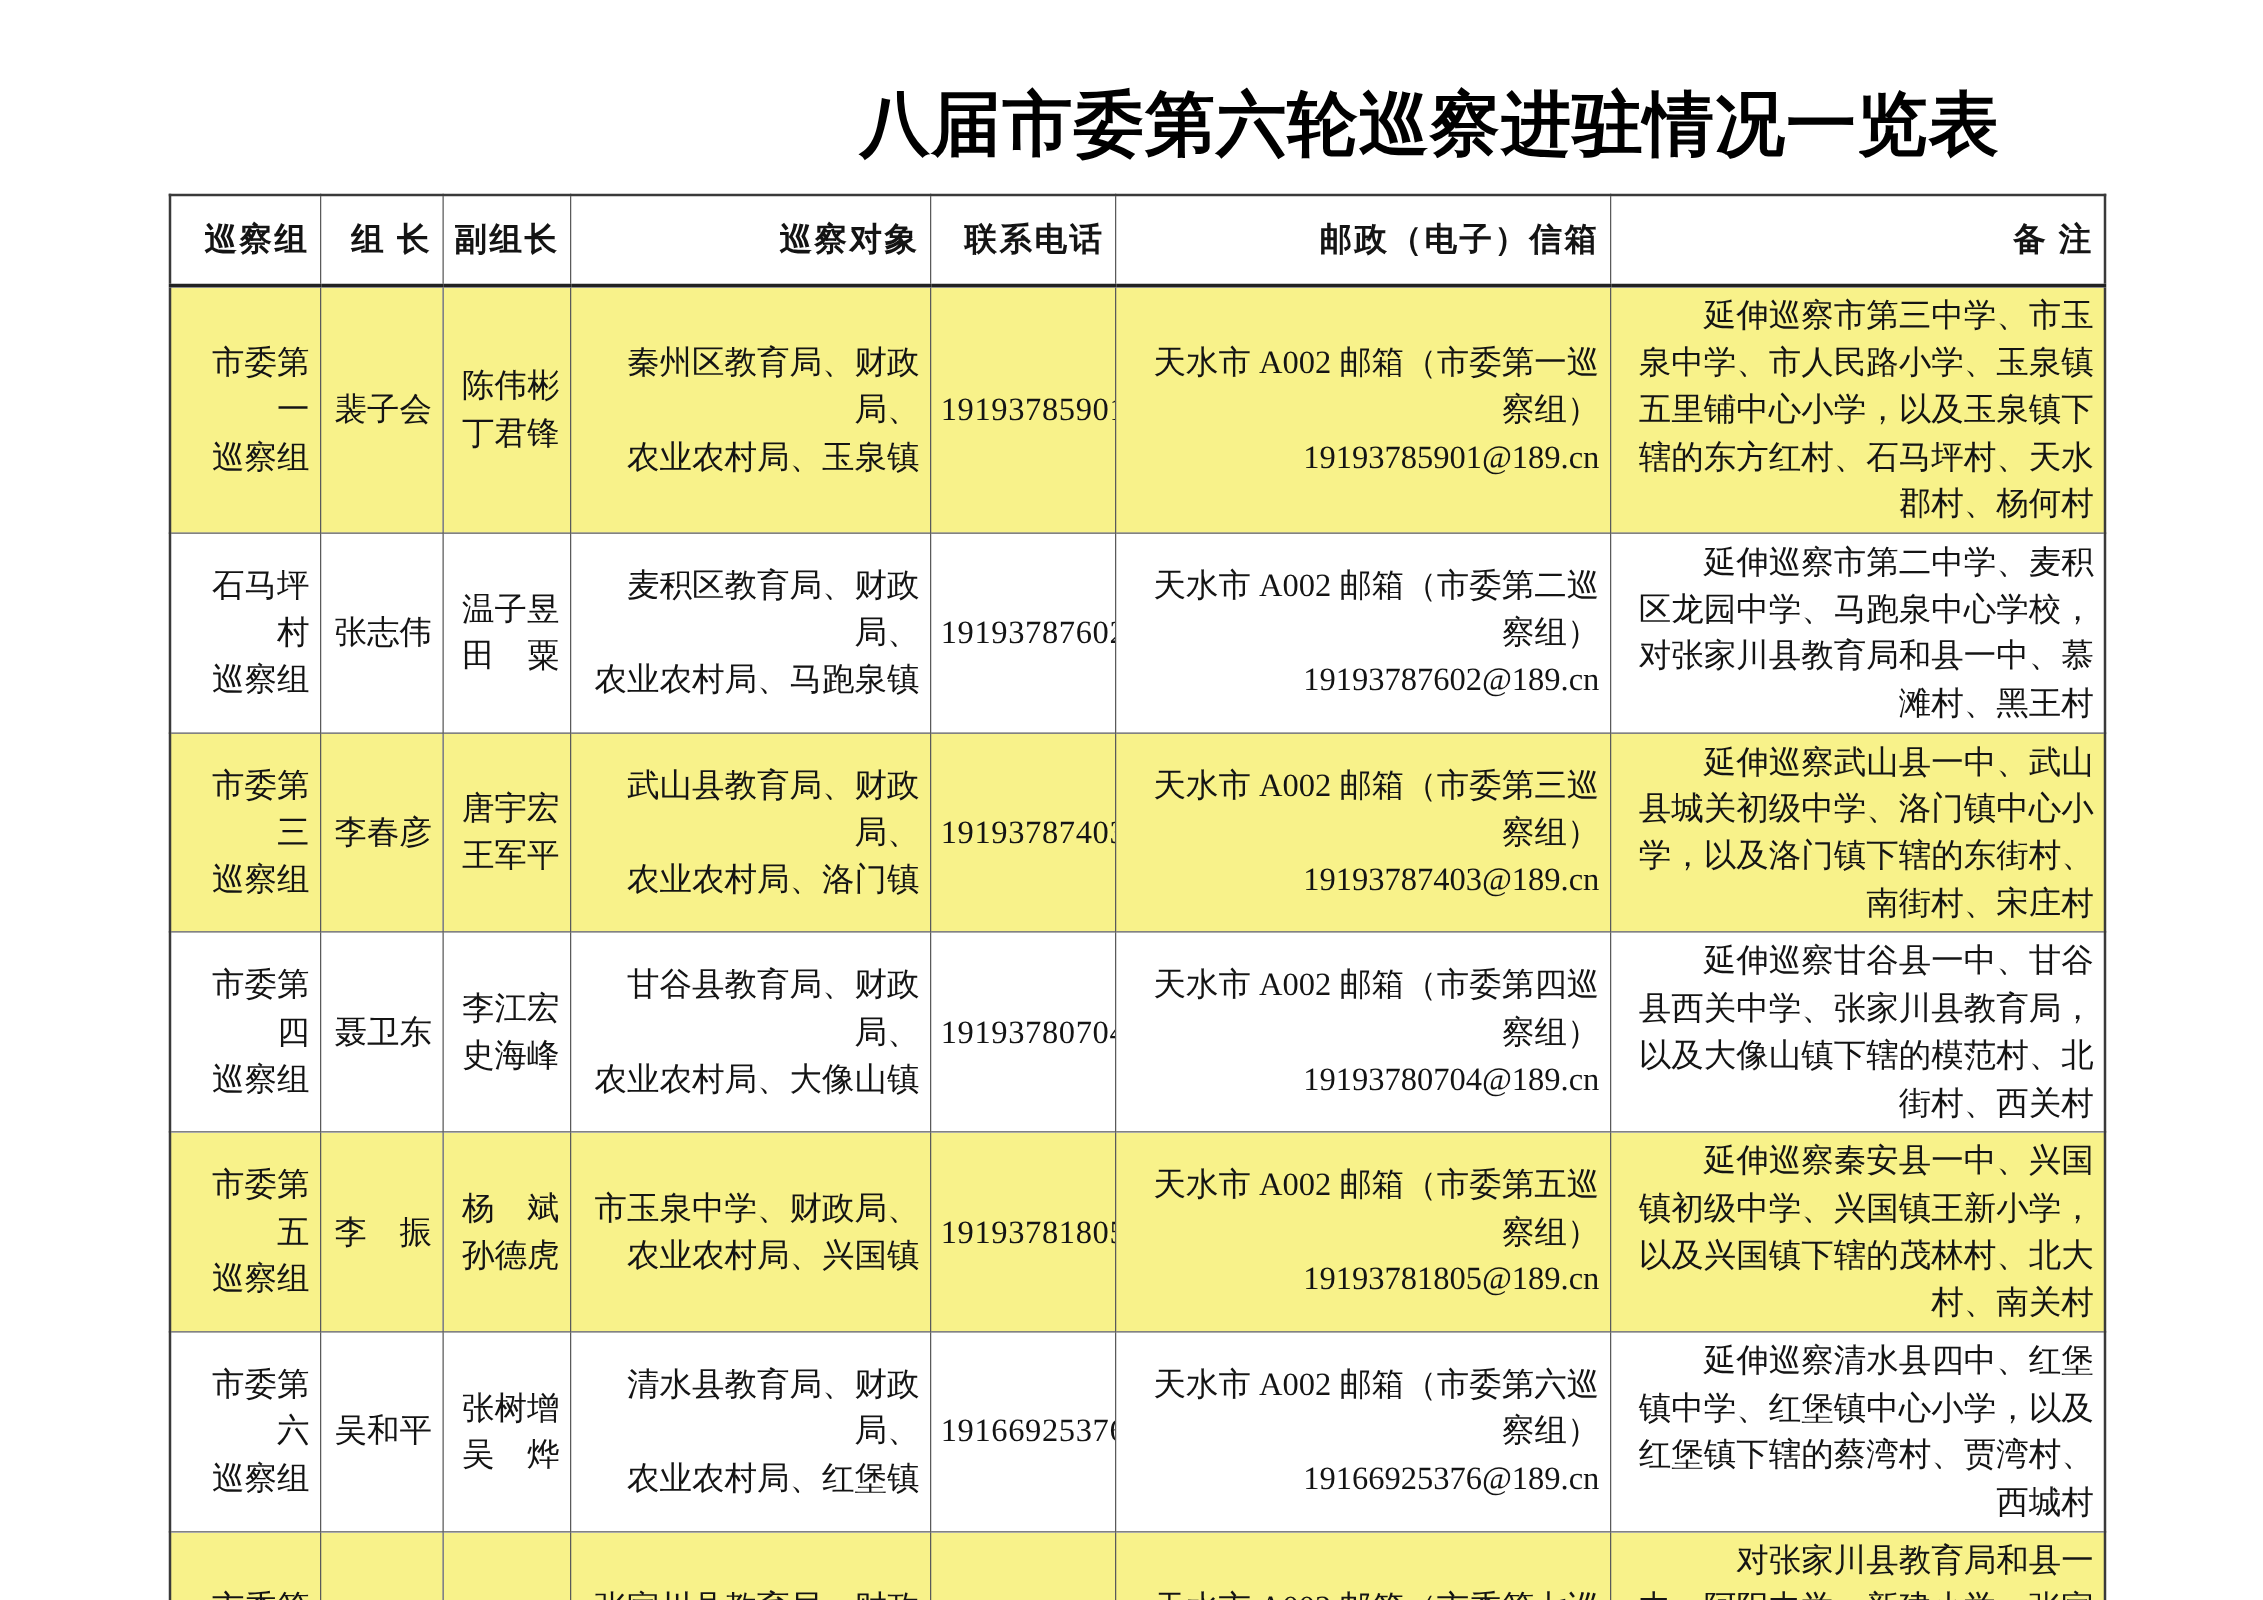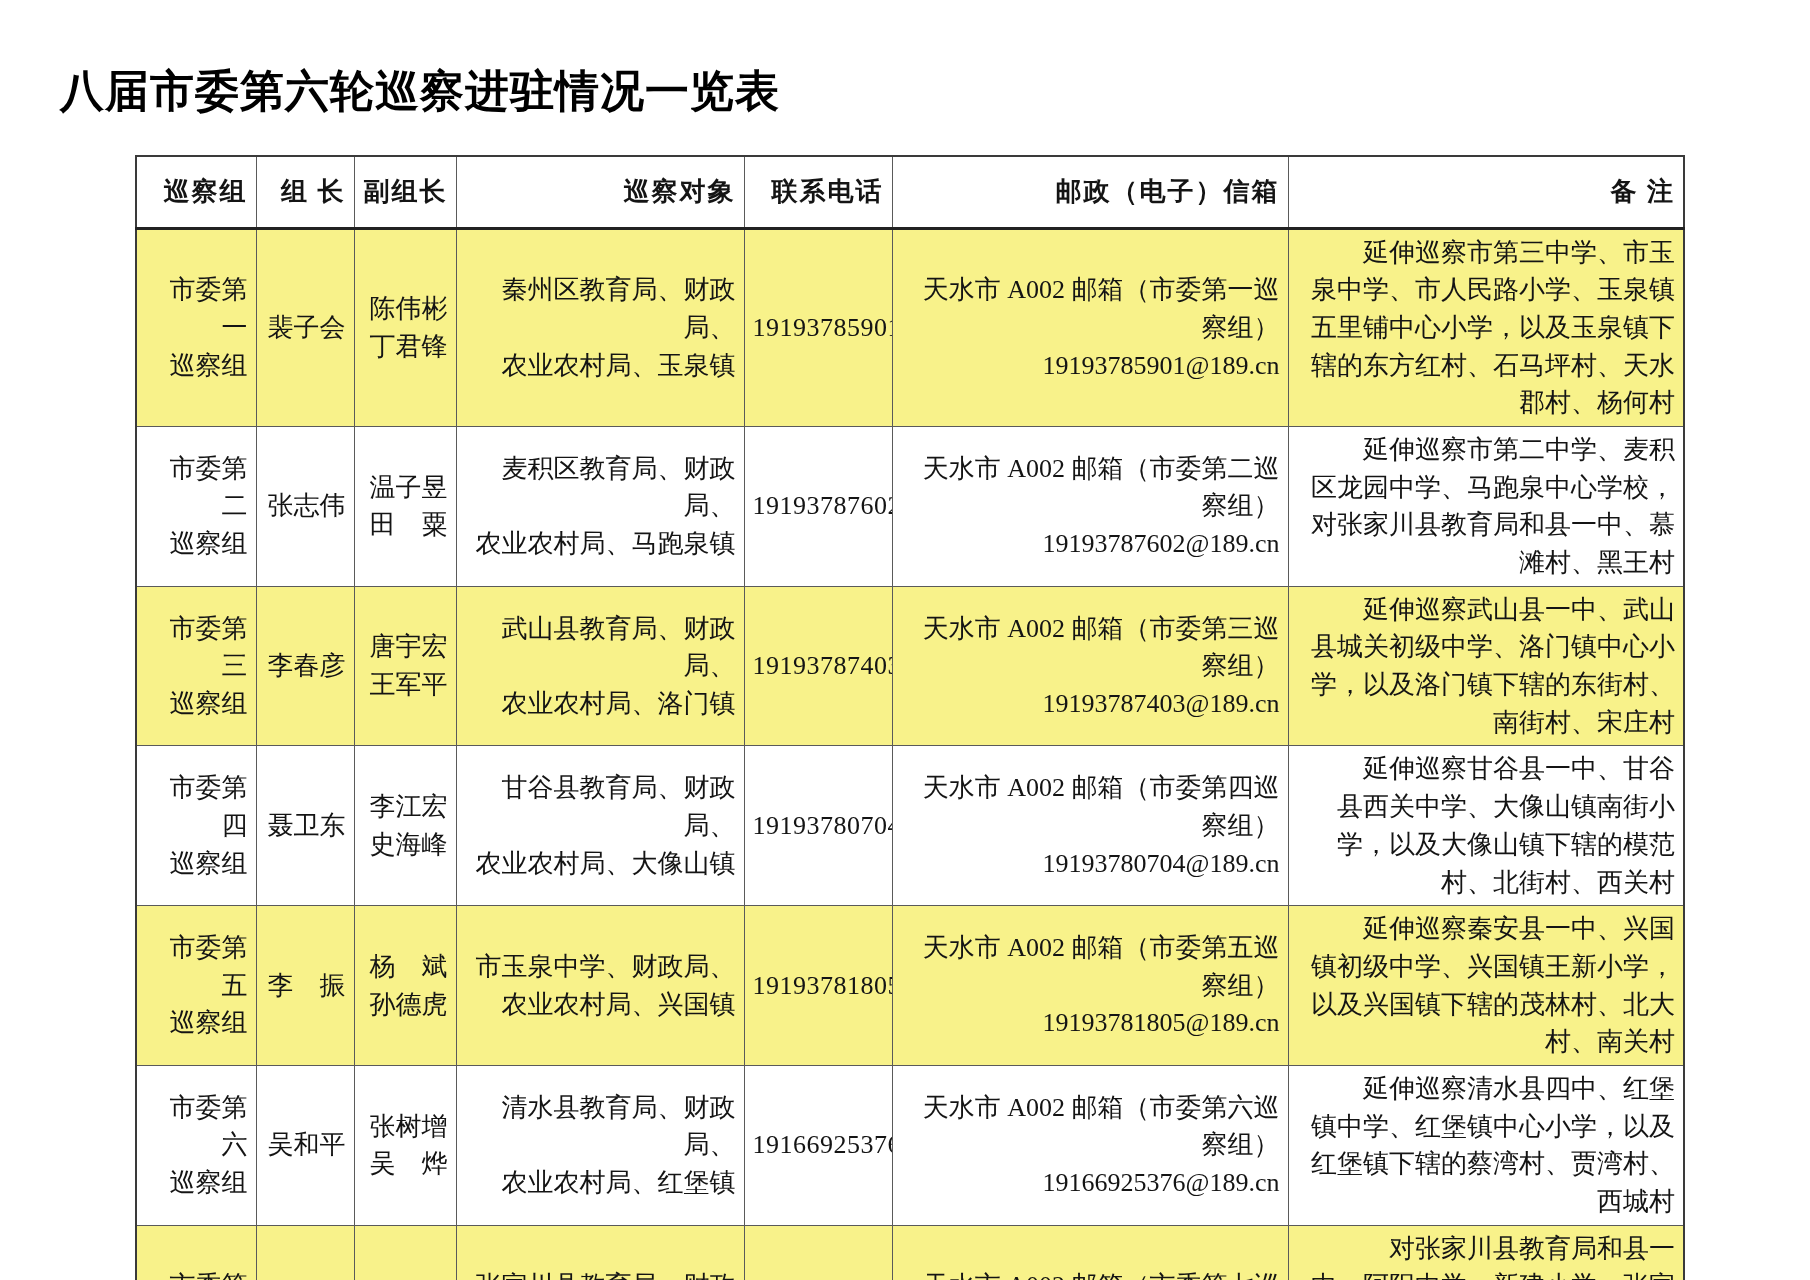--- a/index.html
+++ b/index.html
@@ -15,22 +15,22 @@
     position: relative;
     width: 1810px;
     height: 1280px;
     overflow: hidden;
   }
   .page-title {
     position: absolute;
     top: 62px;
     left: 60px;
     width: 1540px;
-    text-align: left;
-    font-size: 44px;
+    text-align: right;
+    font-size: 56px;
     font-weight: bold;
     letter-spacing: 1px;
     color: #000000;
   }
   table.inspection-table {
     position: absolute;
     top: 155px;
     left: 135px;
     width: 1548px;
     border-collapse: collapse;
@@ -126,21 +126,21 @@
         <td class="cell-deputy">陈伟彬
 丁君锋</td>
         <td class="cell-targets">秦州区教育局、财政局、
 农业农村局、玉泉镇</td>
         <td class="cell-phone">19193785901</td>
         <td class="cell-mailbox">天水市 A002 邮箱（市委第一巡察组）
 19193785901@189.cn</td>
         <td class="cell-remarks">延伸巡察市第三中学、市玉泉中学、市人民路小学、玉泉镇五里铺中心小学，以及玉泉镇下辖的东方红村、石马坪村、天水郡村、杨何村</td>
       </tr>
       <tr>
-        <td class="cell-group">市委第二
+        <td class="cell-group">石马坪村
 巡察组</td>
         <td class="cell-leader">张志伟</td>
         <td class="cell-deputy">温子昱
 田　粟</td>
         <td class="cell-targets">麦积区教育局、财政局、
 农业农村局、马跑泉镇</td>
         <td class="cell-phone">19193787602</td>
         <td class="cell-mailbox">天水市 A002 邮箱（市委第二巡察组）
 19193787602@189.cn</td>
         <td class="cell-remarks">延伸巡察市第二中学、麦积区龙园中学、马跑泉中心学校，对张家川县教育局和县一中、慕滩村、黑王村</td>
@@ -162,21 +162,21 @@
         <td class="cell-group">市委第四
 巡察组</td>
         <td class="cell-leader">聂卫东</td>
         <td class="cell-deputy">李江宏
 史海峰</td>
         <td class="cell-targets">甘谷县教育局、财政局、
 农业农村局、大像山镇</td>
         <td class="cell-phone">19193780704</td>
         <td class="cell-mailbox">天水市 A002 邮箱（市委第四巡察组）
 19193780704@189.cn</td>
-        <td class="cell-remarks">延伸巡察甘谷县一中、甘谷县西关中学、大像山镇南街小学，以及大像山镇下辖的模范村、北街村、西关村</td>
+        <td class="cell-remarks">延伸巡察甘谷县一中、甘谷县西关中学、张家川县教育局，以及大像山镇下辖的模范村、北街村、西关村</td>
       </tr>
       <tr>
         <td class="cell-group">市委第五
 巡察组</td>
         <td class="cell-leader">李　振</td>
         <td class="cell-deputy">杨　斌
 孙德虎</td>
         <td class="cell-targets">市玉泉中学、财政局、
 农业农村局、兴国镇</td>
         <td class="cell-phone">19193781805</td>

